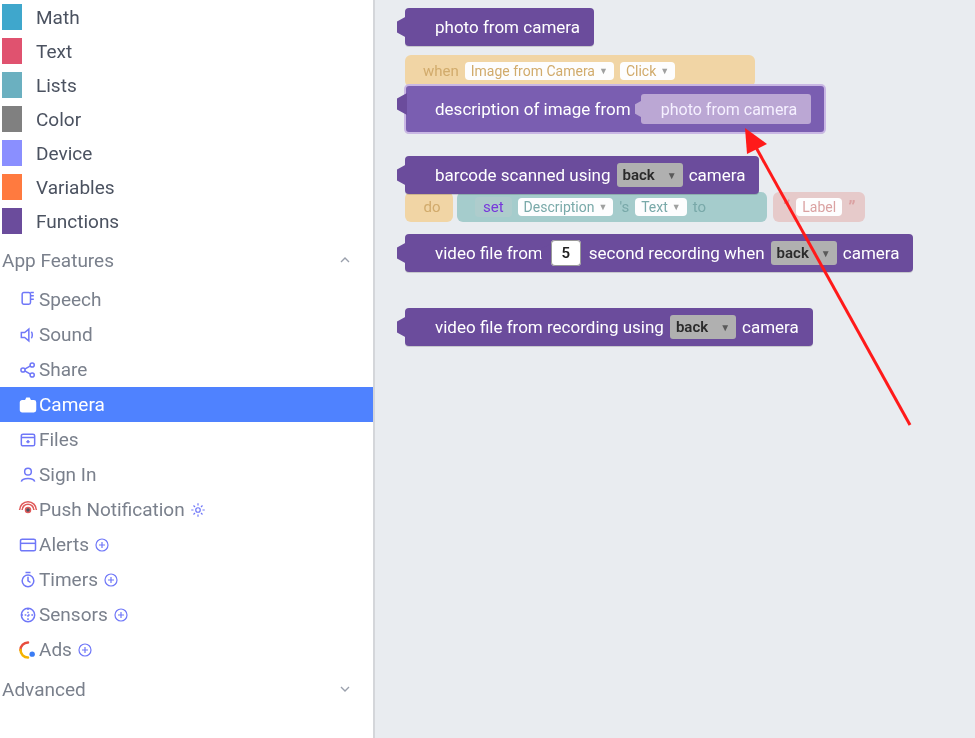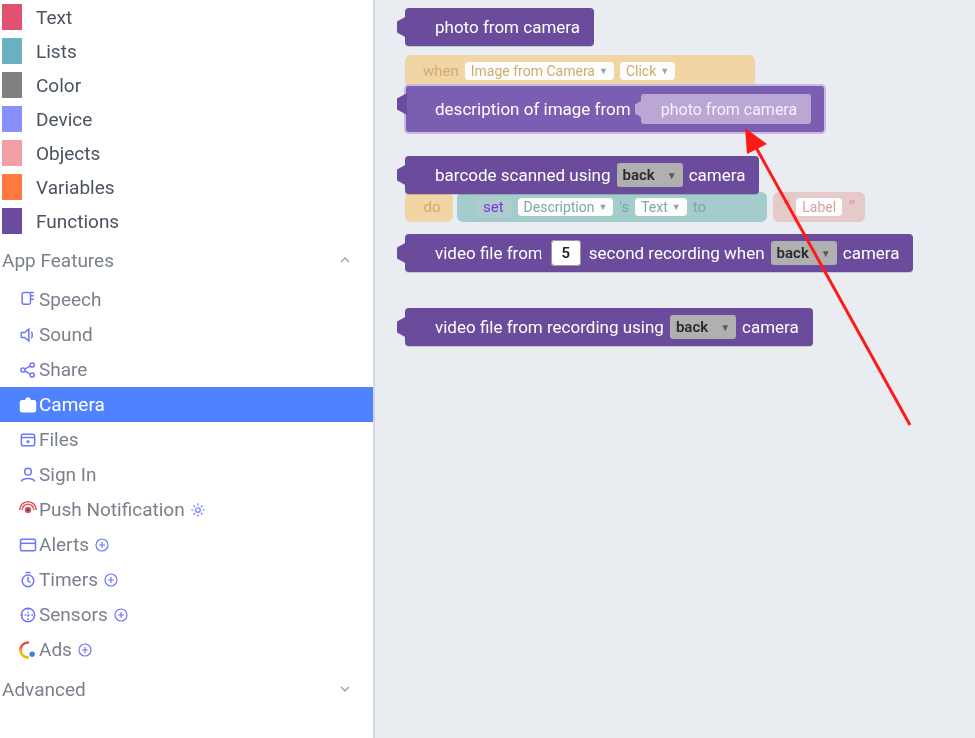--- a/index.html
+++ b/index.html
@@ -137,38 +137,38 @@
   .arrow{position:absolute;pointer-events:none;z-index:50;}
   .arrow line{stroke:#ff1a1a;stroke-width:3;}
   .arrow polygon{fill:#ff1a1a;}
 </style>
 </head>
 <body>
 
 <div class="sidebar">
   <div class="cat-list" id="catlist">
       <div class="cat-row">
+        <span class="cat-swatch" style="background:#3fa7cc"></span>
+        <span class="cat-label">Math</span>
+      </div>
+      <div class="cat-row">
         <span class="cat-swatch" style="background:#e0526f"></span>
         <span class="cat-label">Text</span>
       </div>
       <div class="cat-row">
         <span class="cat-swatch" style="background:#6bb0c0"></span>
         <span class="cat-label">Lists</span>
       </div>
       <div class="cat-row">
         <span class="cat-swatch" style="background:#808080"></span>
         <span class="cat-label">Color</span>
       </div>
       <div class="cat-row">
         <span class="cat-swatch" style="background:#8a8fff"></span>
         <span class="cat-label">Device</span>
-      </div>
-      <div class="cat-row">
-        <span class="cat-swatch" style="background:#f29fa6"></span>
-        <span class="cat-label">Objects</span>
       </div>
       <div class="cat-row">
         <span class="cat-swatch" style="background:#ff7a3f"></span>
         <span class="cat-label">Variables</span>
       </div>
       <div class="cat-row">
         <span class="cat-swatch" style="background:#6b4c9c"></span>
         <span class="cat-label">Functions</span>
       </div>
     </div>

